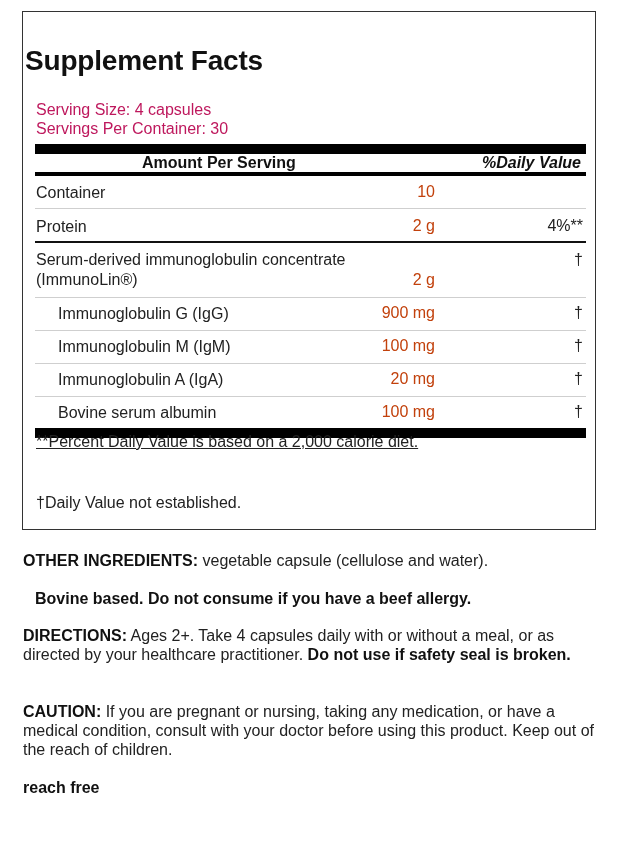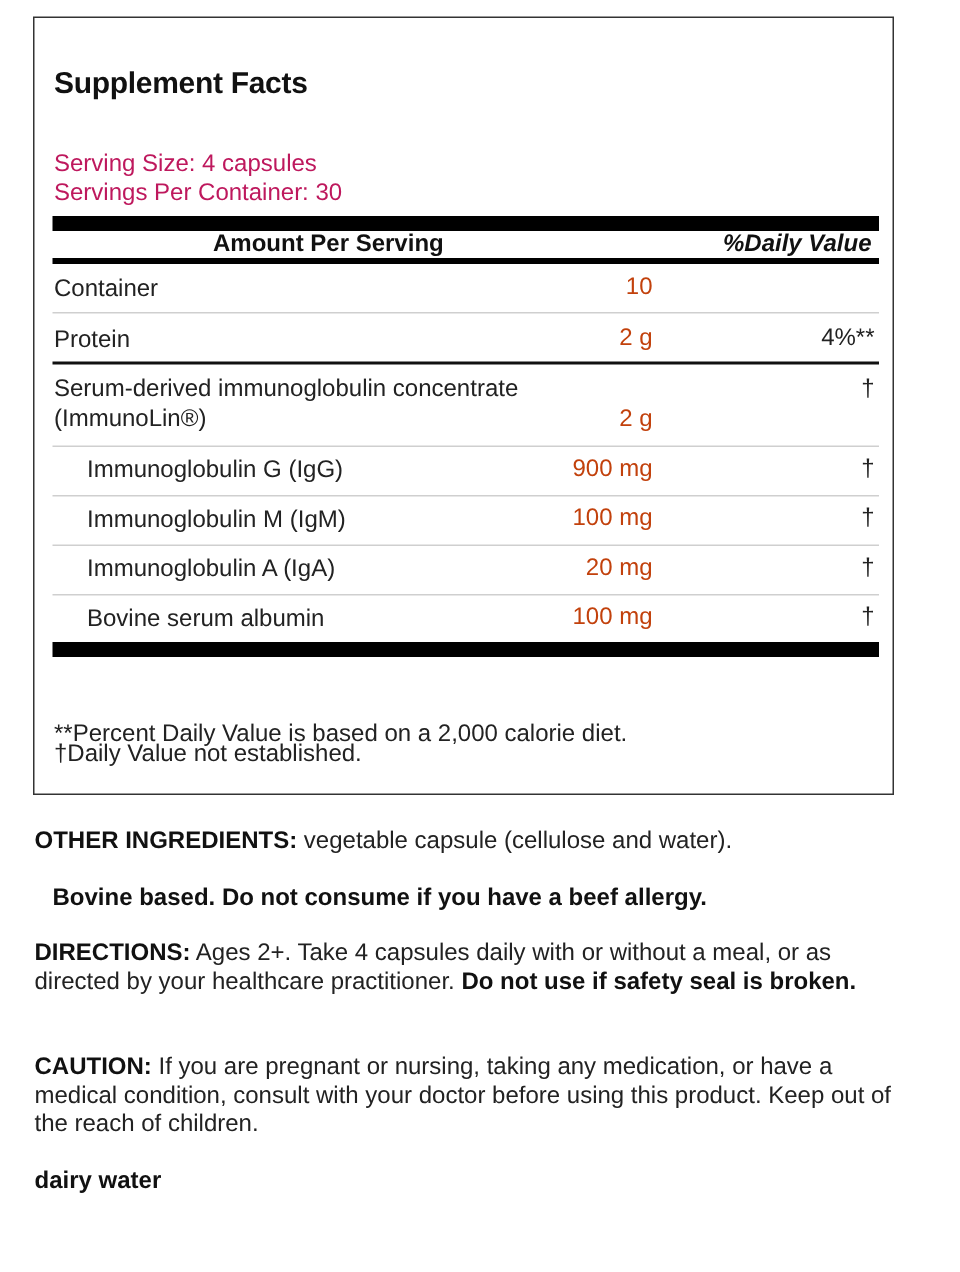--- a/index.html
+++ b/index.html
@@ -19,23 +19,23 @@
       position: absolute;
       left: 22px;
       top: 11px;
       width: 574px;
       height: 519px;
       border: 1px solid #333;
       box-sizing: border-box;
     }
     .facts-title {
       position: absolute;
-      left: 13px;
+      left: 2px;
       top: 33px;
-      font-size: 20px;
+      font-size: 28px;
       font-weight: bold;
       color: #111;
       letter-spacing: -0.2px;
     }
     .serving {
       position: absolute;
       left: 13px;
       top: 88px;
       font-size: 16px;
       line-height: 19px;
@@ -173,35 +173,35 @@
   </div>
   <div class="thin-line" style="top:384px;"></div>
 
   <div>
     <div class="row-text" style="left:35px; top:391px;">Bovine serum albumin</div>
     <div class="amt" style="top:391px;">100 mg</div>
     <div class="dv" style="top:391px;">†</div>
   </div>
   <div class="thick-bar" style="top:416px;"></div>
 
-  <div class="foot" style="top:469px;">**Percent Daily Value is based on a 2,000 calorie diet.</div>
+  <div class="foot" style="top:421px;text-decoration:underline;">**Percent Daily Value is based on a 2,000 calorie diet.</div>
   <div class="foot" style="top:482px;">†Daily Value not established.</div>
 </div>
 
 <div class="para" style="top:551px;">
   <b>OTHER INGREDIENTS:</b><span> vegetable capsule (cellulose and water).</span>
 </div>
 
 <div class="para" style="top:589px;margin-left:12px;">
   <b>Bovine based. Do not consume if you have a beef allergy.</b>
 </div>
 
 <div class="para" style="top:626px; width:575px;">
   <b>DIRECTIONS:</b><span> Ages 2+. Take 4 capsules daily with or without a meal, or as directed by your healthcare practitioner. </span><b>Do not use if safety seal is broken.</b>
 </div>
 
 <div class="para" style="top:702px; width:580px;">
   <b>CAUTION:</b><span> If you are pregnant or nursing, taking any medication, or have a medical condition, consult with your doctor before using this product. Keep out of the reach of children.</span>
 </div>
 
 <div class="para" style="top:778px;">
-  <b>dairy water</b>
+  <b>reach free</b>
 </div>
 
 </body></html>

